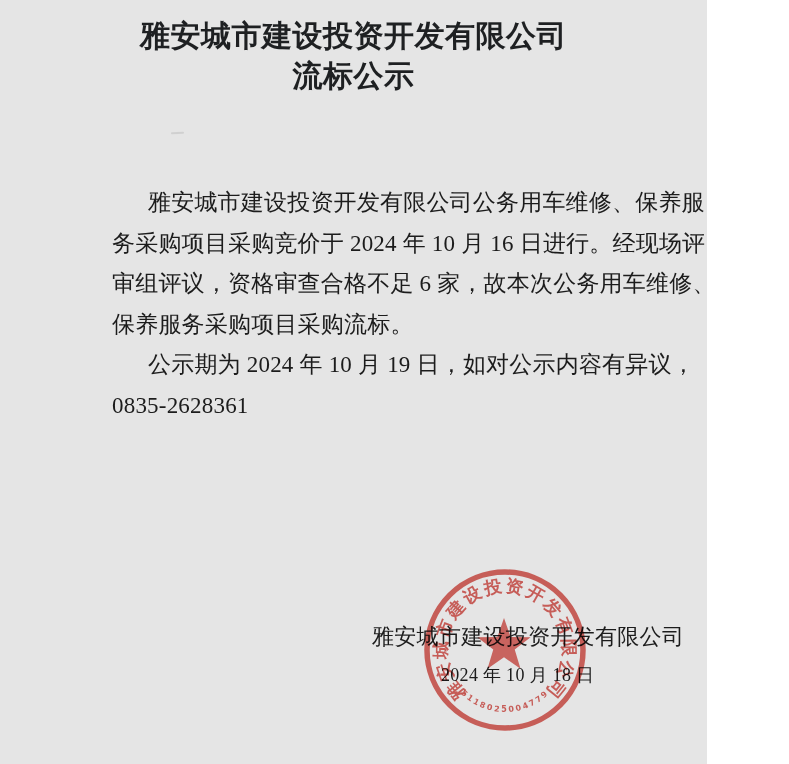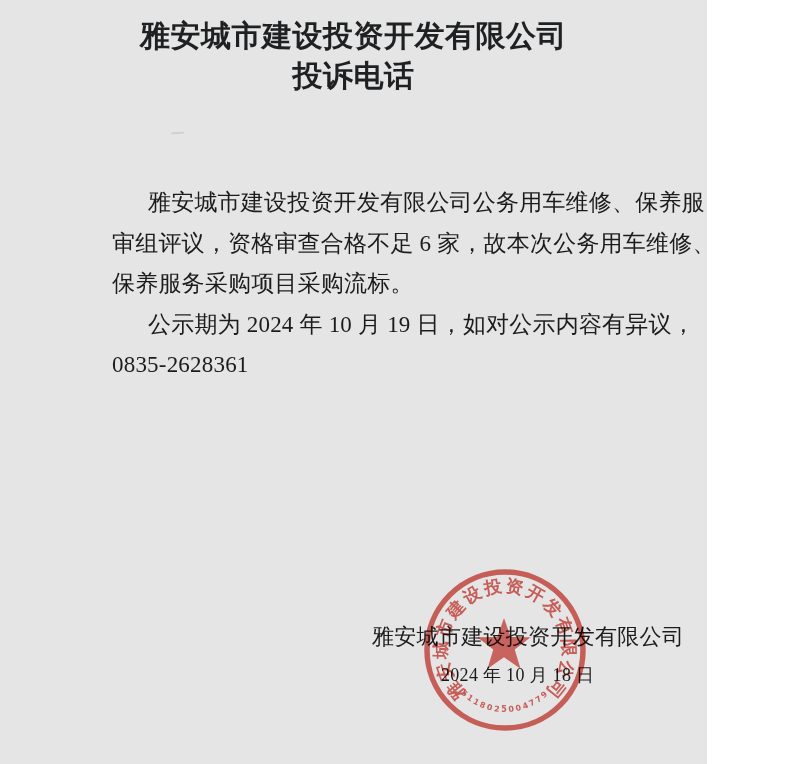--- a/index.html
+++ b/index.html
@@ -87,27 +87,28 @@
     border-radius: 1px;
   }
 </style>
 </head>
 <body>
 
 <div class="page">
 
   <div class="doc-title">
     <div>雅安城市建设投资开发有限公司</div>
-    <div>投诉电话</div>
+    <div>流标公示</div>
   </div>
 
   <div class="scan-speck"></div>
 
   <div class="body-text">
     <div class="body-line indent">雅安城市建设投资开发有限公司公务用车维修、保养服</div>
+    <div class="body-line">务采购项目采购竞价于 2024 年 10 月 16 日进行。经现场评</div>
     <div class="body-line">审组评议，资格审查合格不足 6 家，故本次公务用车维修、</div>
     <div class="body-line">保养服务采购项目采购流标。</div>
     <div class="body-line indent">公示期为 2024 年 10 月 19 日，如对公示内容有异议，</div>
     <div class="body-line">0835-2628361</div>
   </div>
 
   <div class="signature-company">雅安城市建设投资开发有限公司</div>
   <div class="signature-date">2024 年 10 月 18 日</div>
 
   <svg class="seal-svg" viewBox="0 0 172 176" xmlns="http://www.w3.org/2000/svg">

